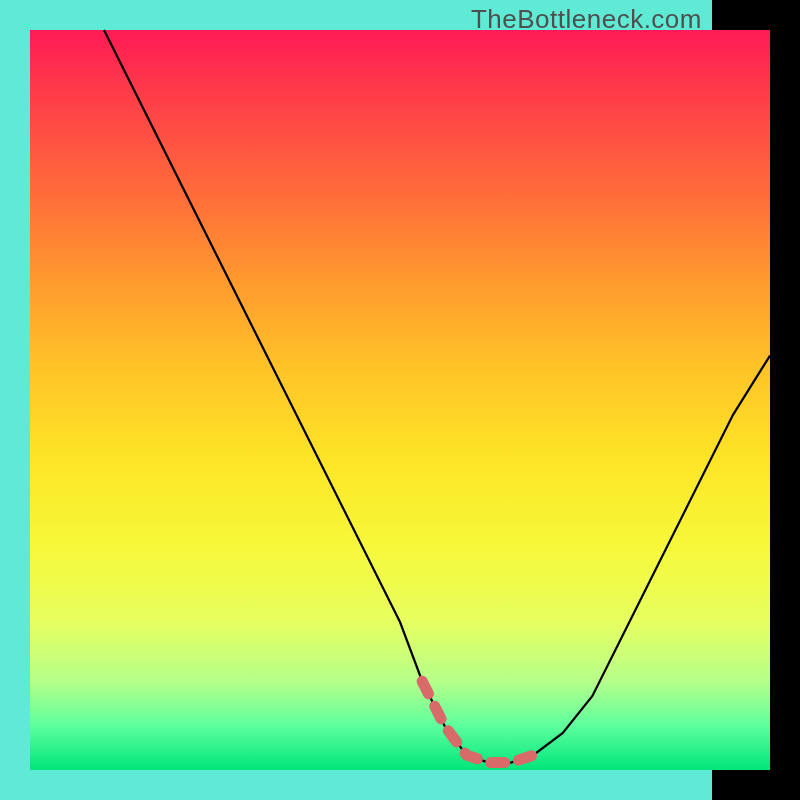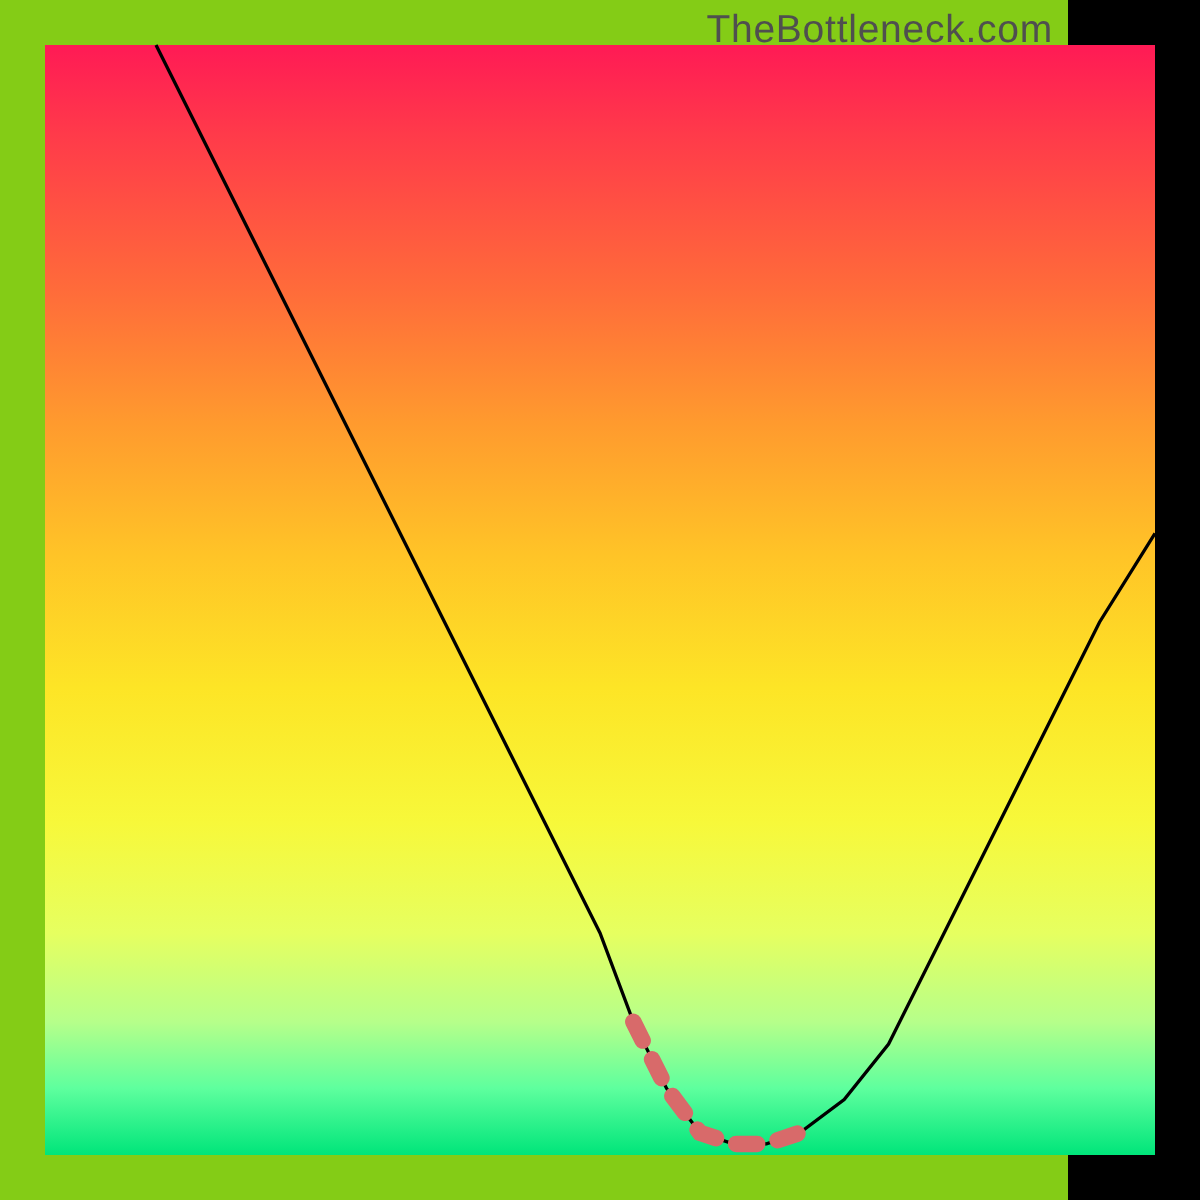--- a/index.html
+++ b/index.html
@@ -1,16 +1,16 @@
 <!DOCTYPE html>
 <html><head>
 <meta charset="utf-8">
 <style>
   html,body{margin:0;padding:0;width:800px;height:800px;overflow:hidden;background:#000;font-family:Arial,Helvetica,sans-serif}
-  .stage{position:relative;width:712px;height:800px;background:#84cc16}
+  .stage{position:relative;width:712px;height:800px;background:#5eead4}
   .watermark{position:absolute;top:4px;right:10px;color:#4f4f4f;font-size:26px;font-weight:400;letter-spacing:.5px}
   .plot{position:absolute;left:30px;top:30px;width:740px;height:740px;
         background:linear-gradient(to bottom,
           #ff1a55 0%,
           #ff3a4a 8%,
           #ff6b3a 22%,
           #ff9a2e 34%,
           #ffc427 46%,
           #fde526 58%,
           #f7f83a 70%,

